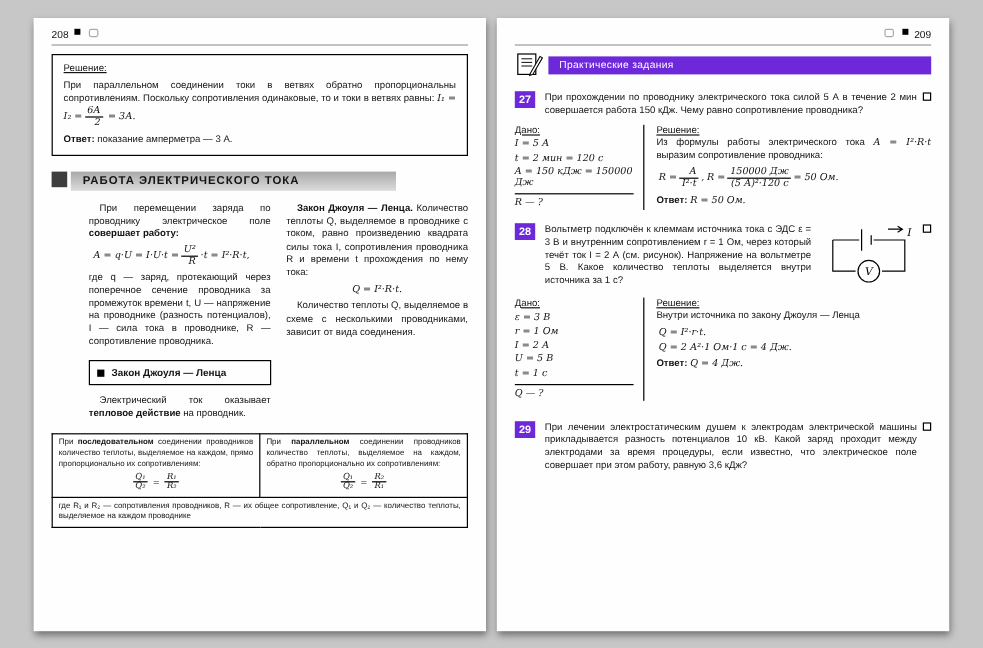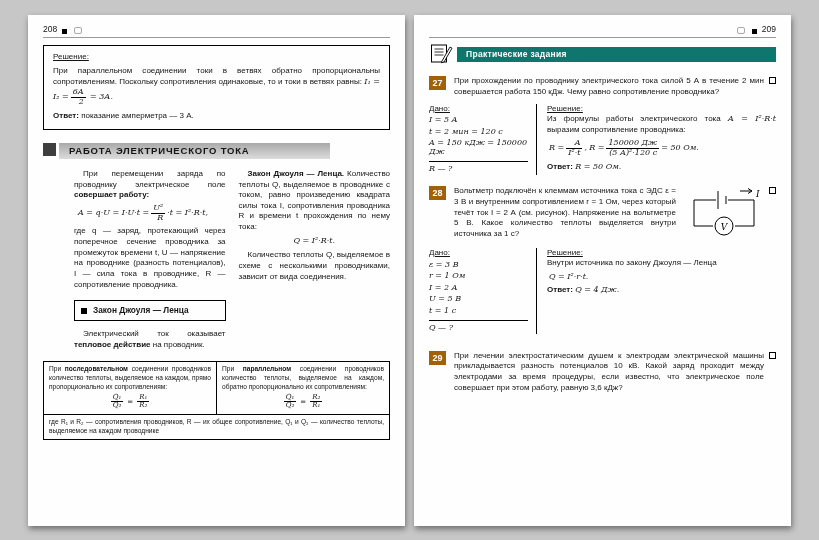--- a/index.html
+++ b/index.html
@@ -1,21 +1,21 @@
 <!DOCTYPE html>
 <html><head>
 <meta charset="utf-8">
 <style>
   *{margin:0;padding:0;box-sizing:border-box;}
   html,body{width:819px;height:540px;}
   body{background:#c7c7c7;font-family:"Liberation Sans",sans-serif;color:#141414;overflow:hidden;}
   .spread{display:flex;justify-content:center;gap:9px;padding-top:15px;}
   .page{width:377px;height:511px;background:#fefefe;box-shadow:1px 3px 6px rgba(0,0,0,.45);padding:9px 15px 10px;position:relative;}
 
-  .page-header{display:flex;align-items:flex-end;gap:5px;font-size:8.5px;border-bottom:1px solid #9a9a9a;padding-bottom:3px;}
+  .page-header{display:flex;align-items:flex-start;gap:5px;font-size:8.5px;border-bottom:1px solid #9a9a9a;padding-bottom:3px;}
   .page-header.right{justify-content:flex-end;}
   .sq{width:5px;height:5px;background:#000;display:inline-block;}
   .nav{width:8px;height:7px;border:1px solid #aaa;border-radius:2px;display:inline-block;margin:0 2px;}
 
   .ul-label{text-decoration:underline;font-size:8px;}
   .fm{font-family:"DejaVu Serif","Liberation Serif",serif;font-style:italic;}
   .frac{display:inline-block;vertical-align:middle;text-align:right;font-family:"DejaVu Serif","Liberation Serif",serif;font-style:italic;margin:0 2px;line-height:1.1;}
   .frac .fnum{display:block;border-bottom:1px solid #000;padding:0 2px;}
   .frac .fden{display:block;padding:0 2px;}
 
@@ -39,25 +39,25 @@
   .subsec{border:1px solid #000;display:flex;align-items:center;gap:6px;padding:4px 6px;margin:10px 0 8px;text-align:center;}
   .subsec .bsq{width:6px;height:6px;background:#000;flex:none;}
   .subsec span{font-weight:bold;font-size:8.3px;}
 
   .heat-table{width:100%;border-collapse:collapse;margin-top:8px;font-size:6.6px;line-height:1.32;}
   .heat-table td{border:1px solid #000;padding:3px 5px 4px;vertical-align:top;text-align:justify;}
   .tbl-formula{text-align:center;margin-top:2px;font-size:7px;}
 
   
   .practice-head{display:flex;align-items:center;gap:4px;margin-top:5px;}
-  .practice-bar{flex:1;background:#0f766e;color:#fff;font-weight:bold;font-size:8.5px;padding:2px 0 3px 9px;letter-spacing:.3px;}
+  .practice-bar{flex:1;background:#6d28d9;color:#fff;font-weight:normal;font-size:8.5px;padding:2px 0 3px 9px;letter-spacing:.3px;}
 
   .problem{margin-top:11px;}
   .prob-row{display:flex;align-items:flex-start;}
-  .prob-num{background:#a16207;color:#fff;font-weight:bold;font-size:9px;min-width:17px;text-align:center;padding:2px 1px;margin-right:8px;flex:none;}
+  .prob-num{background:#6d28d9;color:#fff;font-weight:bold;font-size:9px;min-width:17px;text-align:center;padding:2px 1px;margin-right:8px;flex:none;}
   .prob-text{flex:1;font-size:8px;line-height:1.35;text-align:justify;min-width:0;}
   .prob-body{flex:1;min-width:0;}
   .marker{width:7px;height:7px;border:1px solid #000;margin-left:5px;margin-top:1px;flex:none;}
 
   .work{display:flex;margin-top:6px;font-size:8px;}
   .given{width:108px;border-right:1px solid #000;padding-right:8px;padding-bottom:2px;flex:none;}
   .gline{font-family:"DejaVu Serif","Liberation Serif",serif;font-style:italic;margin-top:2.5px;}
   .findline{border-top:1px solid #000;margin-top:5px;padding-top:2px;font-family:"DejaVu Serif","Liberation Serif",serif;font-style:italic;}
   .sol{flex:1;padding-left:10px;min-width:0;}
   .sol p{text-align:justify;line-height:1.42;}
@@ -214,20 +214,21 @@
           <div class="gline">r = 1 Ом</div>
           <div class="gline">I = 2 А</div>
           <div class="gline">U = 5 В</div>
           <div class="gline">t = 1 с</div>
           <div class="findline">Q — ?</div>
         </div>
         <div class="sol">
           <span class="ul-label">Решение:</span>
           <p>Внутри источника по закону Джоуля — Ленца</p>
           <div class="fline fm">Q = I²·r·t.</div>
+          <div class="fline fm">Q = 2 А²·1 Ом·1 с = 4 Дж.</div>
           <p class="ansline"><b>Ответ:</b> <span class="fm">Q = 4 Дж.</span></p>
         </div>
       </div>
     </div>
 
     <div class="problem" style="margin-top:17px">
       <div class="prob-row">
         <div class="prob-num">29</div>
         <p class="prob-text">При лечении электростатическим душем к электродам электрической машины прикладывается разность потенциалов 10 кВ. Какой заряд проходит между электродами за время процедуры, если известно, что электрическое поле совершает при этом работу, равную 3,6 кДж?</p>
         <span class="marker"></span>

